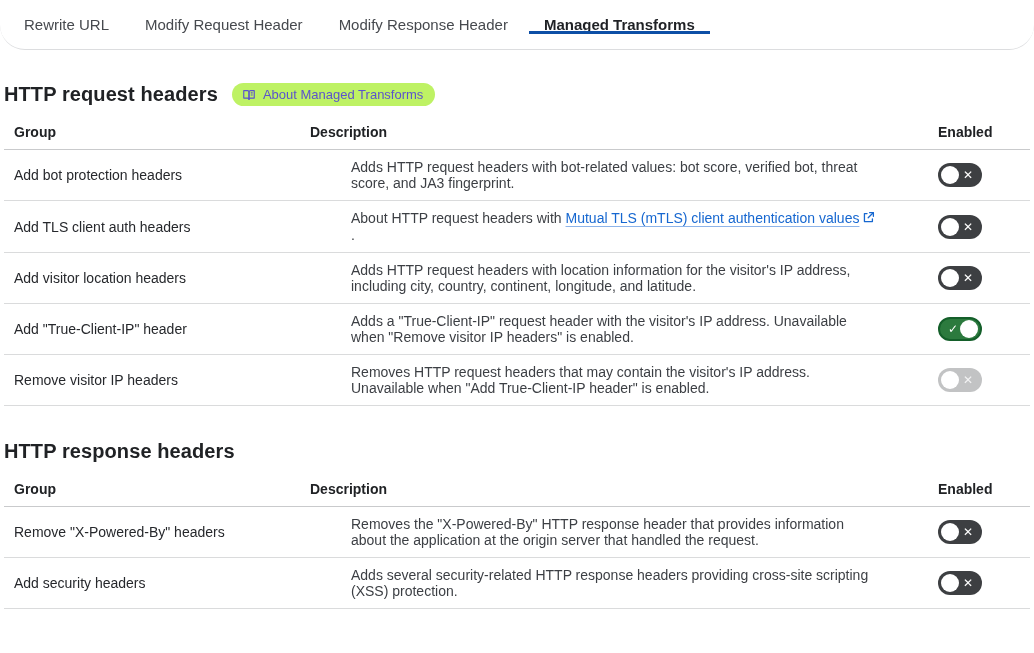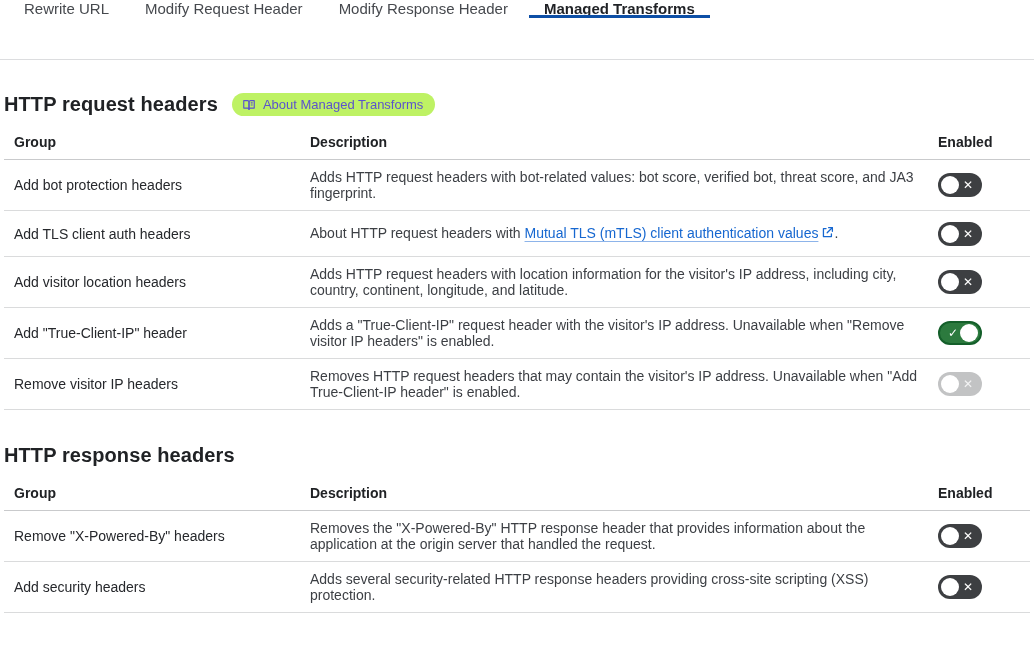--- a/index.html
+++ b/index.html
@@ -1,40 +1,40 @@
 <!DOCTYPE html>
 <html><head>
 <meta charset="utf-8">
 <style>
   * { box-sizing: border-box; margin: 0; padding: 0; }
   html, body { background: #ffffff; width: 1034px; height: 653px; overflow: hidden; }
   body { font-family: "Liberation Sans", "DejaVu Sans", sans-serif; color: #36393f; }
 
   
-  .tabs { display: flex; align-items: flex-start; height: 60px; padding: 0 8px; border-bottom: 1px solid #dcdddf; }
+  .tabs { display: flex; align-items: center; height: 50px; padding: 0 8px; border-bottom: 1px solid #dcdddf; border-radius: 25px; }
   .tab { display: flex; align-items: center; padding: 0 16px; margin-right: 4px; font-size: 15px;
          color: #46494e; cursor: pointer; position: relative; white-space: nowrap; }
   .tab[data-active="true"] { color: #1f2125; font-weight: 700; }
   .tab[data-active="true"]::after { content: ""; position: absolute; left: 1px; right: 1px; bottom: -1px;
          height: 3px; background: #0d4fa6; }
 
   
   .page { padding: 0 4px; }
 
   .section-head { display: flex; align-items: center; gap: 14px; margin: 33px 0 12px 0; }
   .section-title { font-size: 20px; font-weight: 700; color: #202225; letter-spacing: .1px; }
 
   .badge { display: inline-flex; align-items: center; gap: 7px; background: #bef264; color: #5b53cc;
            font-size: 13px; padding: 4px 12px 4px 10px; border-radius: 14px; cursor: pointer; }
   .badge svg { display: block; }
 
   
   .table { width: 100%; }
   .thead { display: flex; align-items: center; border-bottom: 1px solid #c9cacc; padding: 6px 0 9px 0; }
-  .trow  { display: flex; align-items: center; border-bottom: 1px solid #dadbdc; min-height: 46px; }
+  .trow  { display: flex; align-items: center; border-bottom: 1px solid #dadbdc; min-height: 46px; gap: 41px; }
   .cell  { font-size: 14px; }
   .col-group { width: 306px; flex: none; padding-left: 10px; padding-right: 28px; }
   .col-desc  { flex: 1; padding-right: 18px; }
   .col-enabled { width: 92px; flex: none; }
   .thead .cell { font-weight: 700; color: #202225; }
   .trow .col-group { color: #26282c; }
   .trow .col-desc  { color: #3c3f44; line-height: 16px; padding-top: 9px; padding-bottom: 9px; }
 
   a.doc-link { color: #1667d0; text-decoration: underline; text-decoration-color: #8db4ea; text-underline-offset: 3px; }
   .ext-icon { display: inline-block; vertical-align: -1px; margin-left: 3px; color: #1667d0; }

